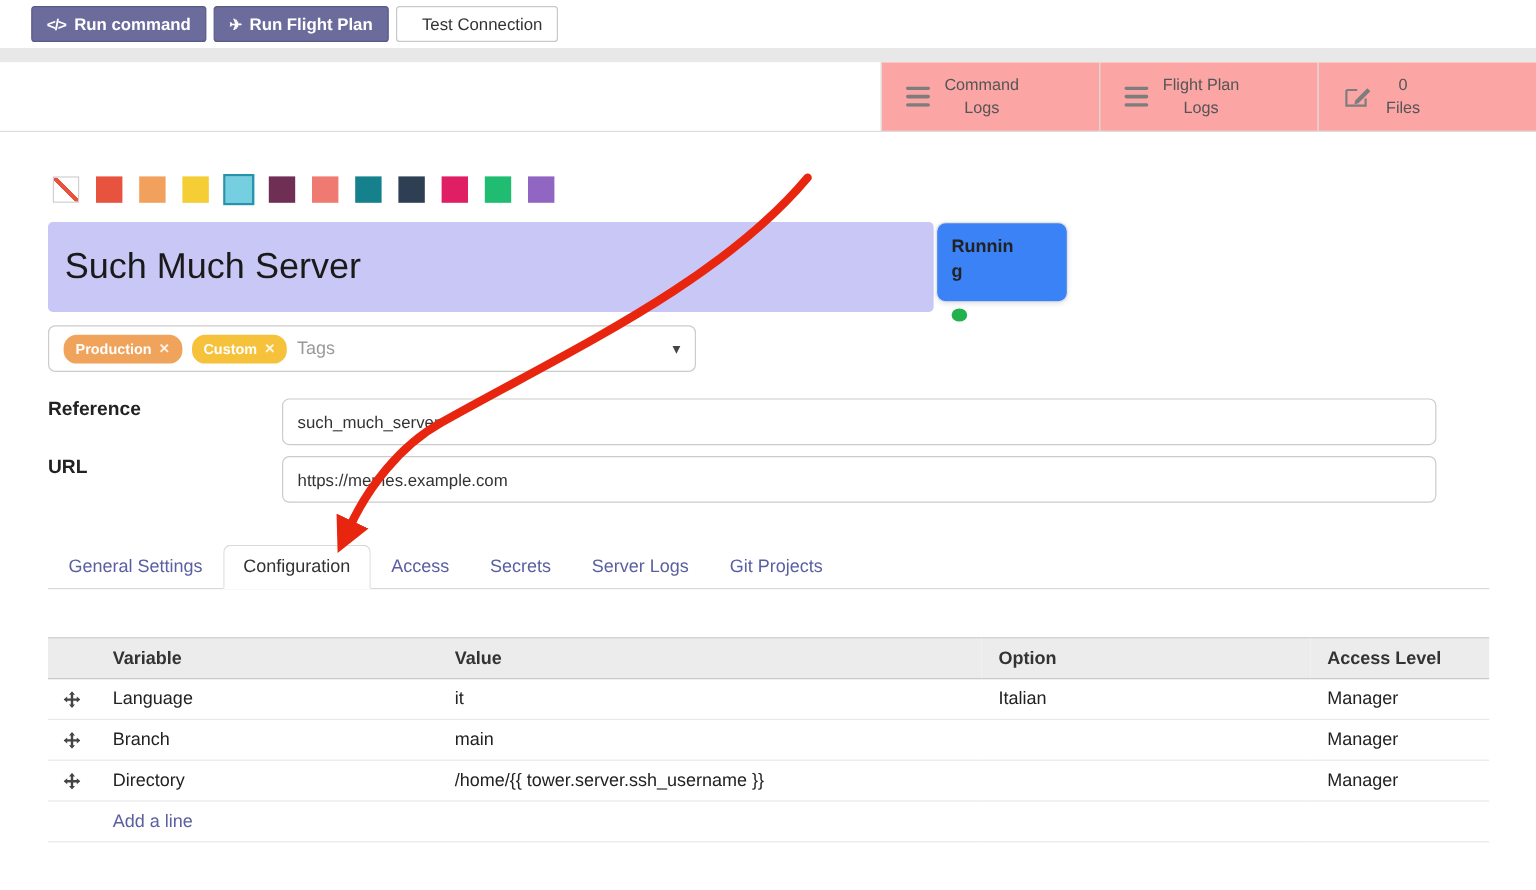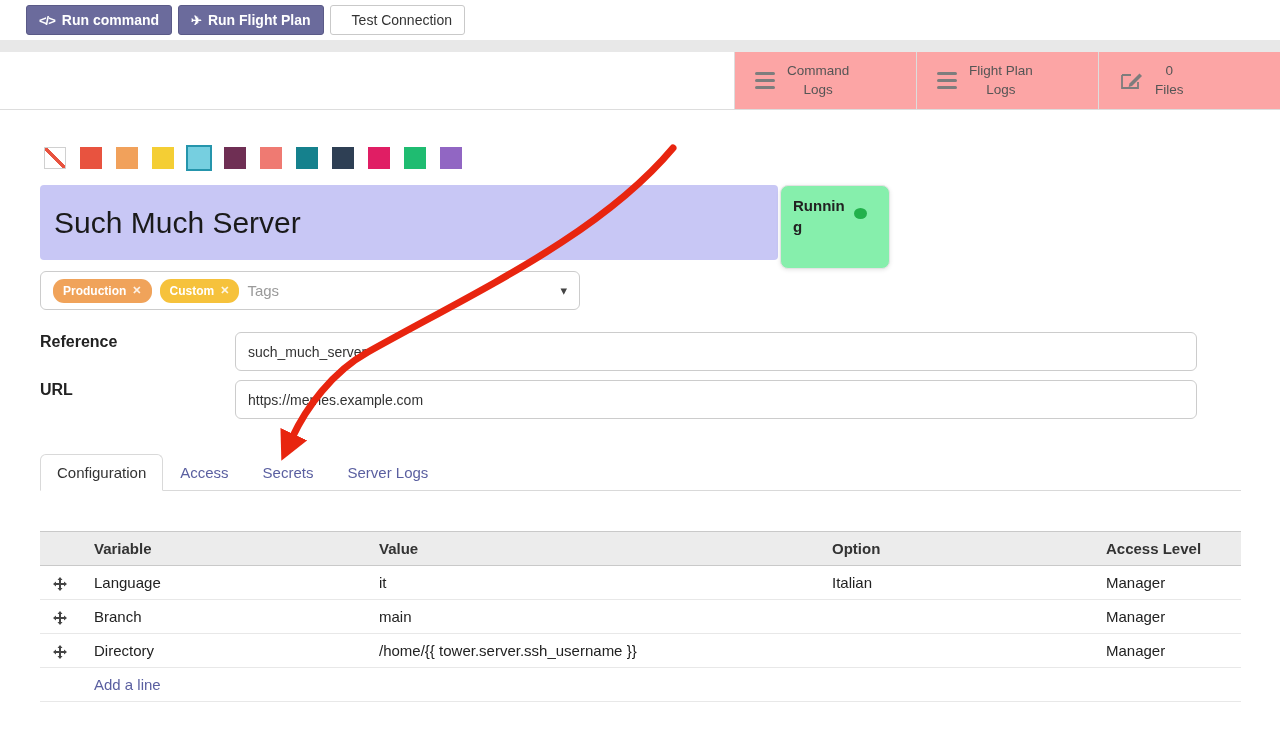--- a/index.html
+++ b/index.html
@@ -29,23 +29,23 @@
   .swatches { position:absolute; left:44px; top:147px; display:flex; gap:14px; }
   .swatch { width:22px; height:22px; display:inline-block; cursor:pointer; }
   .swatch-none { background:linear-gradient(45deg,#fff 44%,#e8533f 44%,#e8533f 56%,#fff 56%);
                  border:1px solid #d0d0d0; }
   .swatch.selected { outline:2px solid #2595ac; }
 
   
   .title-input { position:absolute; left:40px; top:185px; width:738px; height:75px; background:#c8c7f5;
                  border:none; border-radius:4px; font-size:30px; color:#1a1a1a; padding:0 14px;
                  font-family:inherit; }
-  .status-card { position:absolute; left:780px; top:185px; width:110px; height:84px; background:#86efac;
+  .status-card { position:absolute; left:780px; top:185px; width:110px; height:67px; background:#3b82f6;
                  border:1px solid #e3e3e3; border-radius:8px; box-shadow:0 1px 4px rgba(0,0,0,.10);
-                 padding:9px 12px; display:flex; gap:7px; }
+                 padding:9px 12px; display:flex; gap:7px;flex-direction:column; }
   .status-text { width:54px; word-break:break-all; font-weight:700; font-size:15px; line-height:1.4; color:#222; }
   .status-dot { width:13px; height:11px; border-radius:50%; background:#22b14c; margin-top:13px; flex:none; }
 
   
   .tags-box { position:absolute; left:40px; top:271px; width:540px; height:39px; border:1px solid #cccccc;
               border-radius:6px; display:flex; align-items:center; padding:0 12px; gap:8px; background:#fff; }
   .tag { display:inline-flex; align-items:center; gap:6px; height:24px; border-radius:11px; padding:0 10px;
          color:#fff; font-size:12px; font-weight:700; }
   .tag-x { opacity:.85; font-size:11px; cursor:pointer; }
   .tags-placeholder { color:#9a9a9a; font-size:15px; }
@@ -170,24 +170,26 @@
     <span class="tags-placeholder">Tags</span>
     <span class="tags-caret">▾</span>
   </div>
 
   <div class="field-label label-reference">Reference</div>
   <input class="field-input input-reference" value="such_much_server" style="">
   <div class="field-label label-url">URL</div>
   <input class="field-input input-url" value="https://memes.example.com" style="">
 
   <div class="tabs">
+    <div class="tab">General Settings</div>
     <div class="tab active">Configuration</div>
     <div class="tab">Access</div>
     <div class="tab">Secrets</div>
     <div class="tab">Server Logs</div>
+    <div class="tab">Git Projects</div>
   </div>
 
   <table class="cfg-table">
     <colgroup>
       <col style="width:40px">
         <col style="width:285px">
         <col style="width:453px">
       <col style="width:274px">
         <col style="width:149px">
     </colgroup>

